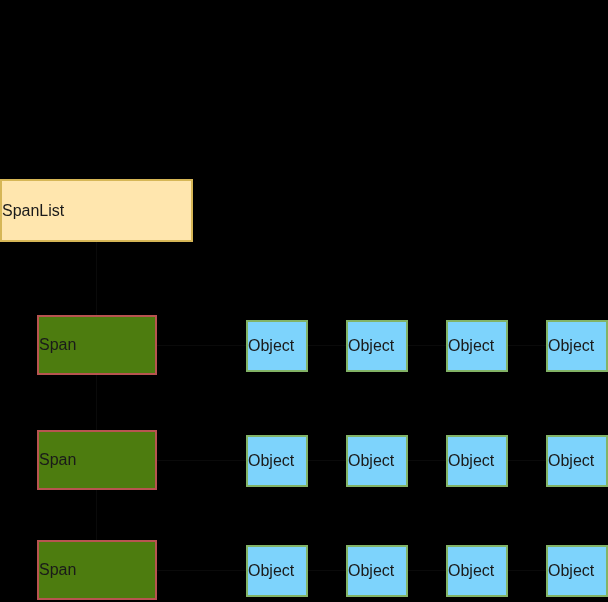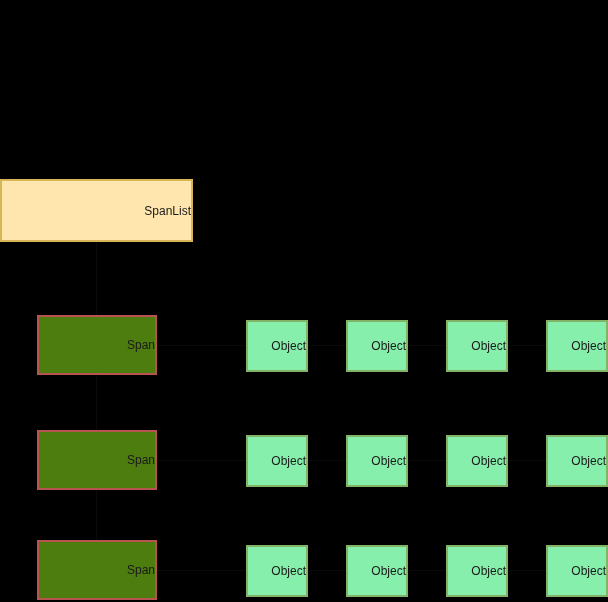--- a/index.html
+++ b/index.html
@@ -13,38 +13,38 @@
     height: 602px;
     background: #000000;
     overflow: hidden;
     font-family: "Liberation Sans", sans-serif;
   }
   .node {
     position: absolute;
     box-sizing: border-box;
     display: flex;
     align-items: center;
-    justify-content: flex-end;
-    font-size: 12px;
+    justify-content: flex-start;
+    font-size: 16px;
     line-height: 1;
     border-style: solid;
     border-width: 2px;
     color: #1a1a1a;
     user-select: none;
   }
   .node-spanlist {
     background: #ffe6ae;
     border-color: #d6b656;
   }
   .node-span {
     background: #4d7c0f;
     border-color: #b85450;
   }
   .node-object {
-    background: #86efac;
+    background: #7dd3fc;
     border-color: #82b366;
   }
   .edge {
     position: absolute;
     background: #0a0a0a;
   }
   .edge-h { height: 1px; }
   .edge-v { width: 1px; }
   .node-label {
     pointer-events: none;

